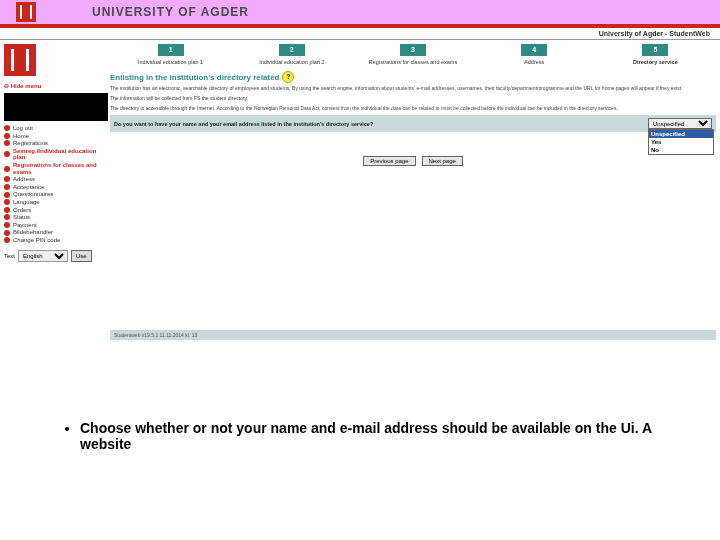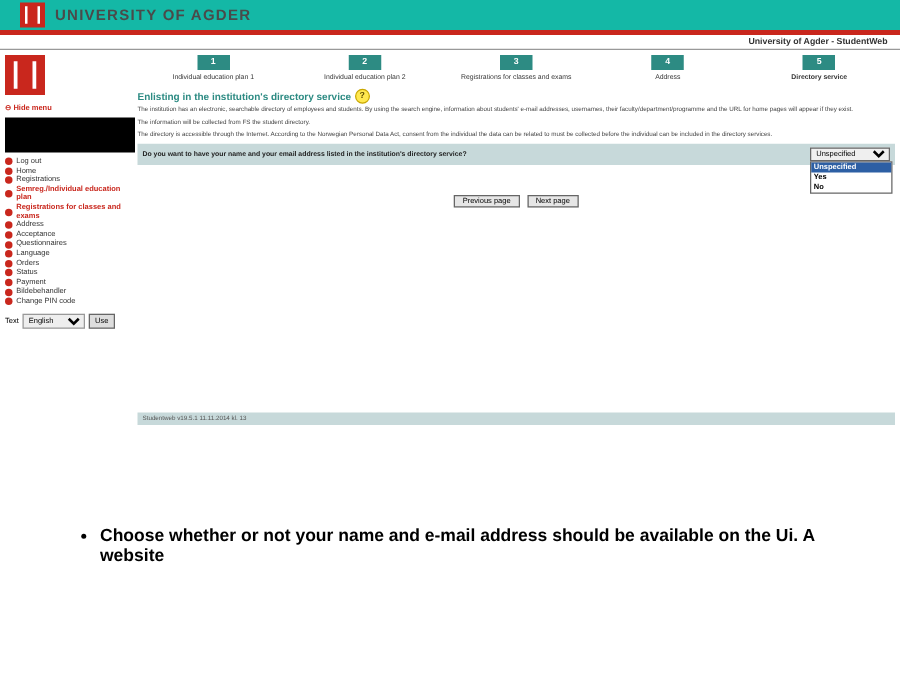--- a/index.html
+++ b/index.html
@@ -9,26 +9,27 @@
     height: 540px;
     font-family: Verdana, Arial, sans-serif;
     background: #fff;
     font-size: 10px;
     overflow: hidden;
   }
   
   .brand-bar {
     width: 100%;
     height: 28px;
-    background: #14b8a6;
+    background: #f0abfc;
     border-bottom: 4px solid #c9271d;
     display: flex;
     align-items: center;
     padding-left: 16px;
     box-sizing: border-box;
+    gap: 48px;
   }
   .brand-mark {
     width: 20px; height: 20px;
     background: #c9271d;
     display: flex;
     align-items: center; justify-content: center;
     color: #fff;
     margin-right: 8px;
   }
   .brand-mark-inner {
@@ -319,21 +320,21 @@
   <div class="sw-main">
     <div class="progress">
       <div class="pstep"><span class="box">1</span><span class="lbl">Individual education plan 1</span></div>
       <div class="pstep"><span class="box">2</span><span class="lbl">Individual education plan 2</span></div>
       <div class="pstep"><span class="box">3</span><span class="lbl">Registrations for classes and exams</span></div>
       <div class="pstep"><span class="box">4</span><span class="lbl">Address</span></div>
       <div class="pstep current"><span class="box">5</span><span class="lbl">Directory service</span></div>
     </div>
 
     <div class="page-title">
-      <span>Enlisting in the institution's directory service</span>
+      <span>Enlisting in the institution's directory related</span>
       <span class="help-icon">?</span>
     </div>
 
     <div class="info-text">The institution has an electronic, searchable directory of employees and students. By using the search engine, information about students' e-mail addresses, usernames, their faculty/department/programme and the URL for home pages will appear if they exist.</div>
     <div class="info-text">The information will be collected from FS the student directory.</div>
     <div class="info-text">The directory is accessible through the Internet. According to the Norwegian Personal Data Act, consent from the individual the data can be related to must be collected before the individual can be included in the directory services.</div>
 
     <div class="question-bar">
       <span>Do you want to have your name and your email address listed in the institution's directory service?</span>
       <div class="dropdown-wrap">

